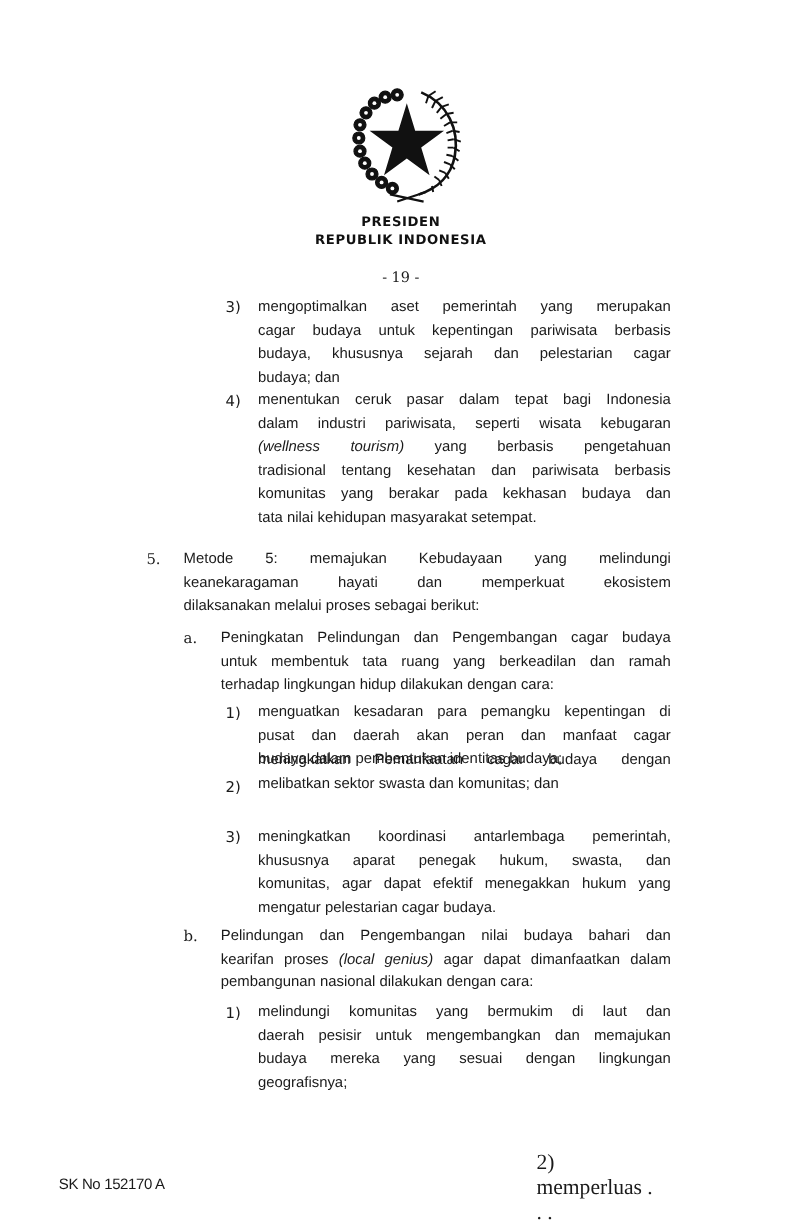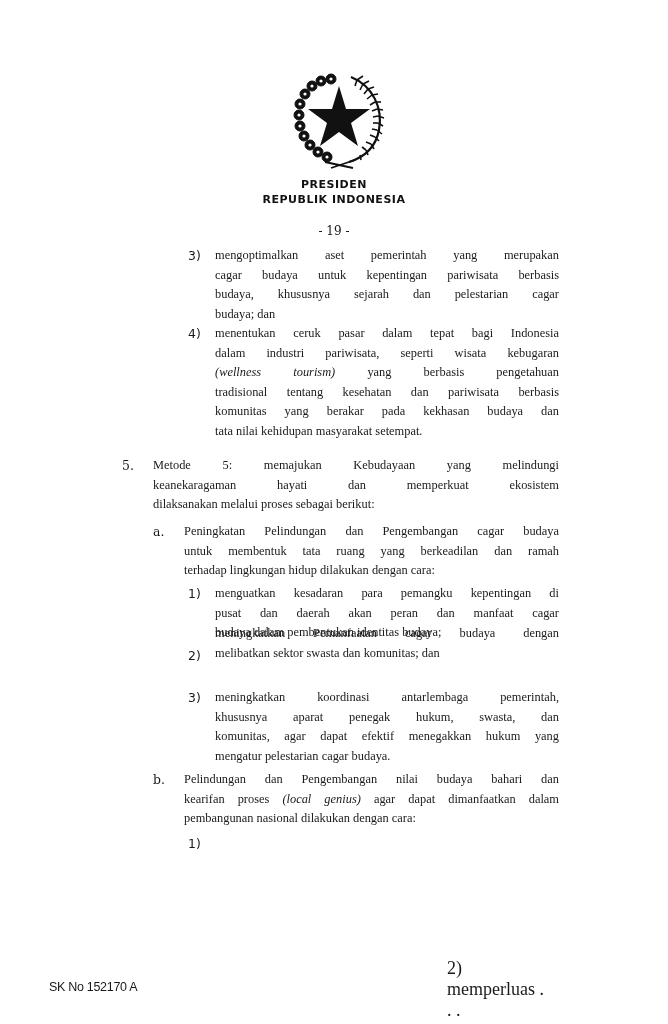--- a/index.html
+++ b/index.html
@@ -5,21 +5,21 @@
   html, body { margin: 0; padding: 0; background: #ffffff; }
   body { width: 668px; height: 1024px; position: relative; overflow: hidden; color: #1a1a1a; }
   .page { position: absolute; left: 0; top: 0; width: 548px; height: 1024px; }
   .emblem { position: absolute; left: 291px; top: 72px; width: 96px; height: 98px; }
   .hdr { position: absolute; left: 0; width: 668px; text-align: center;
          font-family: "DejaVu Sans", sans-serif; font-weight: bold; font-size: 11px; letter-spacing: 0.5px; color: #111; }
   .hdr1 { top: 178px; }
   .hdr2 { top: 193px; }
   .pnum { position: absolute; left: 0; width: 668px; top: 224px; text-align: center;
           font-family: "DejaVu Serif", serif; font-size: 12px; }
-  .ln { position: absolute; font-family: Liberation Serif, serif; font-size: 12.4px; line-height: 19.6px;
+  .ln { position: absolute; font-family: Liberation Sans, sans-serif; font-size: 12.4px; line-height: 19.6px;
         white-space: nowrap; }
   .just { text-align: justify; text-align-last: justify; white-space: normal; }
   .mk { position: absolute; font-family: "DejaVu Sans", sans-serif; font-size: 12.4px; line-height: 19.6px; }
   .mkser { font-family: "DejaVu Serif", serif; }
   .blk { position: absolute; }
   .blk .ln { position: static; display: block; }
   em { font-style: italic; }
   .foot-next { position: absolute; left: 447px; top: 958px; font-family: "Liberation Serif", serif; font-size: 18px; }
   .foot-sk { position: absolute; left: 49px; top: 980px; font-family: "Liberation Sans", sans-serif; font-size: 12.5px; letter-spacing: -0.3px; }
 </style>
@@ -149,17 +149,23 @@
   </div>
 
   <div class="mk mkser" style="left:153px; top:770px;">b.</div>
   <div class="blk" style="left:184px; top:770px; width:375px;">
     <span class="ln just">Pelindungan dan Pengembangan nilai budaya bahari dan</span>
     <span class="ln just"><span>kearifan proses </span><em>(local genius)</em><span> agar dapat dimanfaatkan dalam</span></span>
     <span class="ln">pembangunan nasional dilakukan dengan cara:</span>
   </div>
 
   <div class="mk" style="left:188px; top:834px;">1)</div>
+  <div class="blk" style="left:215px; top:834px; width:344px;">
+    <span class="ln just">melindungi komunitas yang bermukim di laut dan</span>
+    <span class="ln just">daerah pesisir untuk mengembangkan dan memajukan</span>
+    <span class="ln just">budaya mereka yang sesuai dengan lingkungan</span>
+    <span class="ln">geografisnya;</span>
+  </div>
 
   <div class="foot-next">2) memperluas . . .</div>
   <div class="foot-sk">SK No 152170 A</div>
 
 </div>
 
 </body></html>

